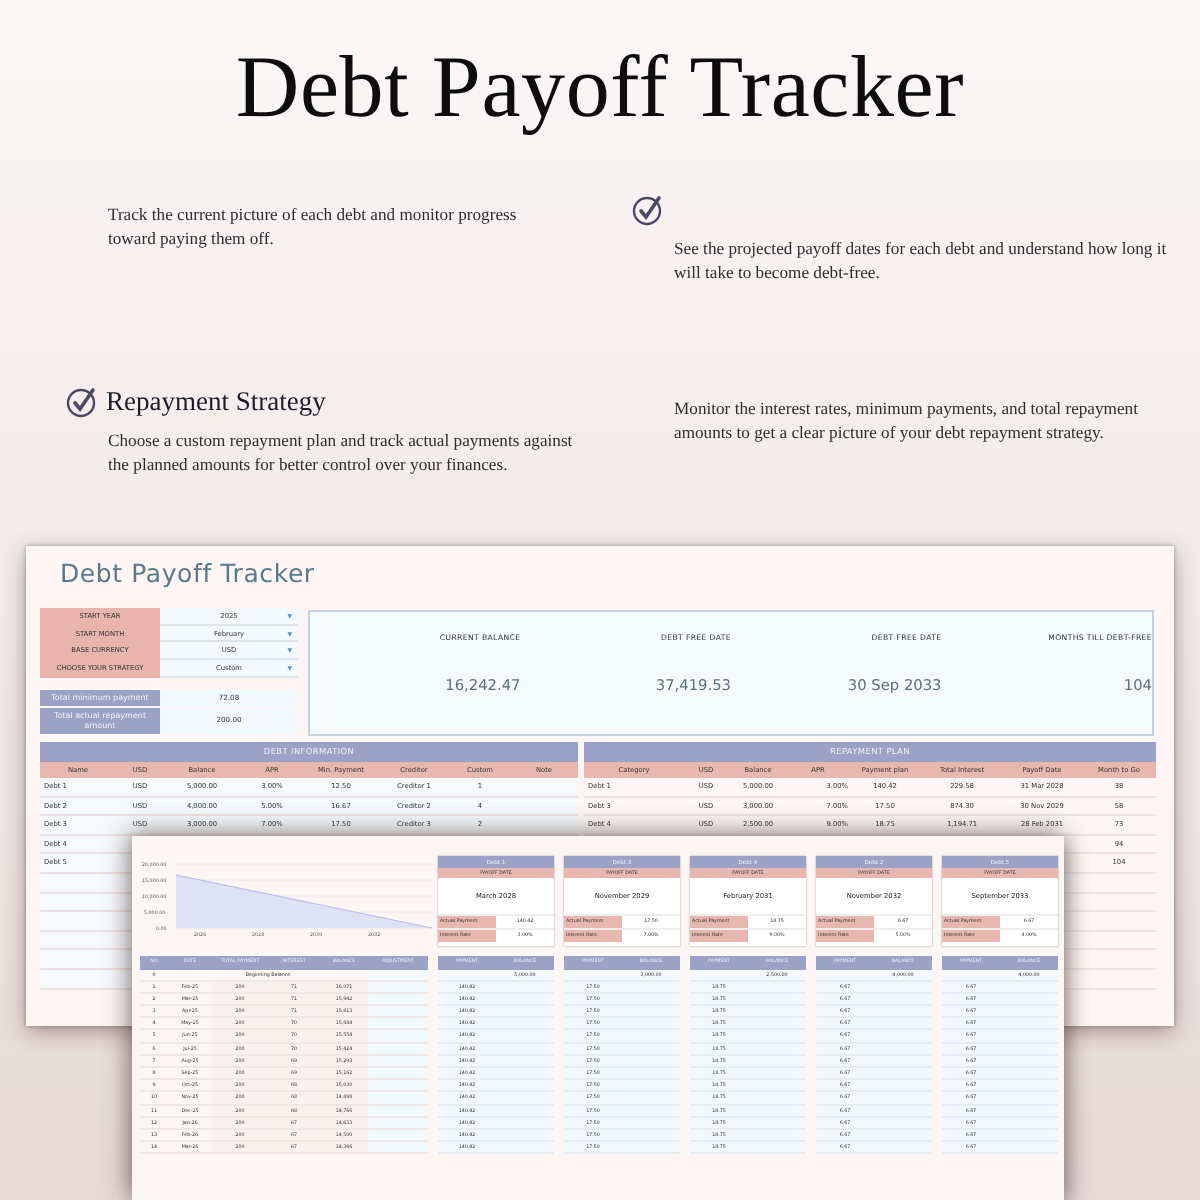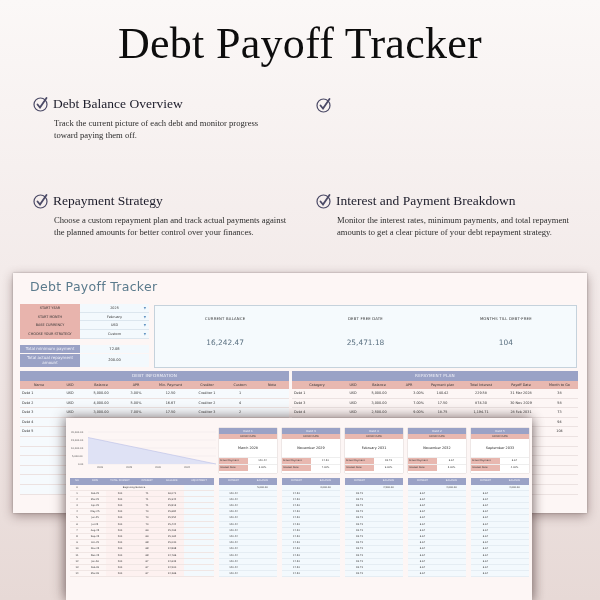--- a/index.html
+++ b/index.html
@@ -41,21 +41,21 @@
   .set-row .val .dd { position: absolute; right: 3px; top: 0; font-size: 3px; color: #5b8fbf; }
   .tot { margin-top: 6px; }
   .tot-row { display: flex; }
   .tot-row .lab { width: 60px; background: #9aa2c6; color: #f1f2fa; font-size: 4px; text-align: center; line-height: 5px; padding: 1.5px 1px; }
   .tot-row .val { flex: 1; background: #f3f9fd; font-size: 3.6px; text-align: center; display: flex; align-items: center; justify-content: center; color: #333; }
   .kpi {
     position: absolute; left: 141px; top: 32px; width: 423px; height: 63px;
     background: #f5fafd; border: 1px solid #c5d2dc;
     display: flex;
   }
-  .kpi .cell { flex: 1; text-align: center; }
+  .kpi .cell { flex: 1; text-align: right; }
   .kpi .cell .kl { font-size: 3.8px; color: #333; margin-top: 10px; letter-spacing: 0.2px; }
   .kpi .cell .kv { font-size: 7.4px; color: #5a7080; margin-top: 17px; }
 
   .sect-head { background: #9aa2c6; color: #f4f4fa; font-size: 4.2px; text-align: center; height: 10px; line-height: 10px; letter-spacing: 0.2px; }
   .col-head { display: flex; background: #e8b8b0; height: 8px; }
   .col-head div { font-size: 3.4px; text-align: center; line-height: 8px; color: #333; }
   .drow { display: flex; height: 9.6px; border-bottom: 0.5px solid #ece2e1; background: #f6fafd; }
   .drow div { font-size: 3.4px; line-height: 9.6px; text-align: center; color: #333; }
   .drow.empty { background: #f6fafd; }
 
@@ -93,55 +93,42 @@
   .ptab .sh div { flex: 1; color: #f1f2fa; font-size: 2.4px; line-height: 6.5px; text-align: center; }
   .ptab .sr { display: flex; height: 6.2px; border-bottom: 0.4px solid #e5edf3; background: #f3f9fd; }
   .ptab .sr div { flex: 1; font-size: 2.4px; line-height: 6.2px; text-align: center; color: #333; }
 </style>
 </head>
 <body>
 
 <div class="page-title">Debt Payoff Tracker</div>
 
 <div class="feature" style="left:33px; top:96px;">
-  <div class="head">
-    <svg class="check" viewBox="0 0 16 16">
-        <circle cx="7.5" cy="8.5" r="6.5" fill="none" stroke="#4b4a66" stroke-width="1.2"></circle>
-        <path d="M4.5 8.5 L7 11.5 L13.5 2" fill="none" stroke="#4b4a66" stroke-width="1.8" stroke-linecap="round"></path>
-      </svg>
-    <span class="ftitle">Debt Balance Overview</span>
-  </div>
   <div class="fdesc">Track the current picture of each debt and monitor progress toward paying them off.</div>
 </div>
 <div class="feature" style="left:316px; top:97px; width:270px;">
   <div class="head">
     <svg class="check" viewBox="0 0 16 16">
         <circle cx="7.5" cy="8.5" r="6.5" fill="none" stroke="#4b4a66" stroke-width="1.2"></circle>
         <path d="M4.5 8.5 L7 11.5 L13.5 2" fill="none" stroke="#4b4a66" stroke-width="1.8" stroke-linecap="round"></path>
       </svg>
   </div>
+  <div class="fdesc">See the projected payoff dates for each debt and understand how long it will take to become debt-free.</div>
 </div>
 <div class="feature" style="left:33px; top:193px; width:260px;">
   <div class="head">
     <svg class="check" viewBox="0 0 16 16">
         <circle cx="7.5" cy="8.5" r="6.5" fill="none" stroke="#4b4a66" stroke-width="1.2"></circle>
         <path d="M4.5 8.5 L7 11.5 L13.5 2" fill="none" stroke="#4b4a66" stroke-width="1.8" stroke-linecap="round"></path>
       </svg>
     <span class="ftitle">Repayment Strategy</span>
   </div>
   <div class="fdesc">Choose a custom repayment plan and track actual payments against the planned amounts for better control over your finances.</div>
 </div>
 <div class="feature" style="left:316px; top:193px; width:270px;">
-  <div class="head">
-    <svg class="check" viewBox="0 0 16 16">
-        <circle cx="7.5" cy="8.5" r="6.5" fill="none" stroke="#4b4a66" stroke-width="1.2"></circle>
-        <path d="M4.5 8.5 L7 11.5 L13.5 2" fill="none" stroke="#4b4a66" stroke-width="1.8" stroke-linecap="round"></path>
-      </svg>
-    <span class="ftitle">Interest and Payment Breakdown</span>
-  </div>
   <div class="fdesc">Monitor the interest rates, minimum payments, and total repayment amounts to get a clear picture of your debt repayment strategy.</div>
 </div>
 
 <div class="sheet1">
   <div class="app-title">Debt Payoff Tracker</div>
 
   <div class="settings">
     <div class="set-row">
       <div class="lab">START YEAR</div>
       <div class="val"><span>2025</span><span class="dd">▼</span></div>
@@ -170,21 +157,25 @@
     </div>
   </div>
 
   <div class="kpi">
     <div class="cell">
       <div class="kl">CURRENT BALANCE</div>
       <div class="kv">16,242.47</div>
     </div>
     <div class="cell">
       <div class="kl">DEBT FREE DATE</div>
-      <div class="kv">25,471.18</div>
+      <div class="kv">37,419.53</div>
+    </div>
+    <div class="cell">
+      <div class="kl">DEBT FREE DATE</div>
+      <div class="kv">30 Sep 2033</div>
     </div>
     <div class="cell">
       <div class="kl">MONTHS TILL DEBT-FREE</div>
       <div class="kv">104</div>
     </div>
   </div>
 
   <div class="debt-info">
     <div class="sect-head">DEBT INFORMATION</div>
     <div class="col-head">

